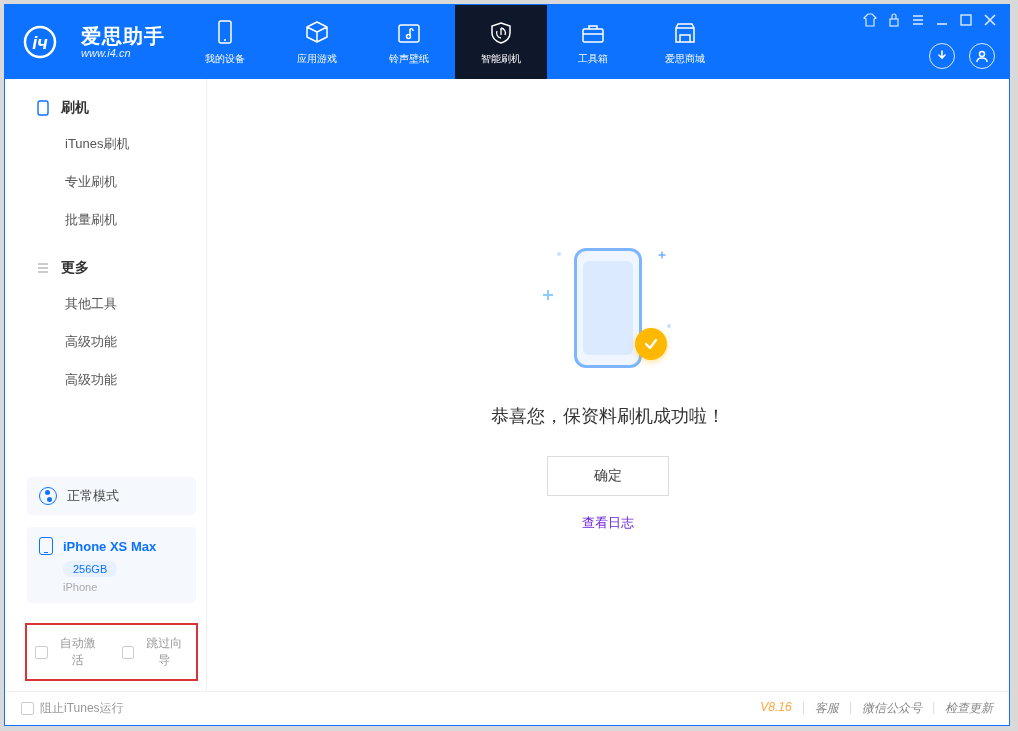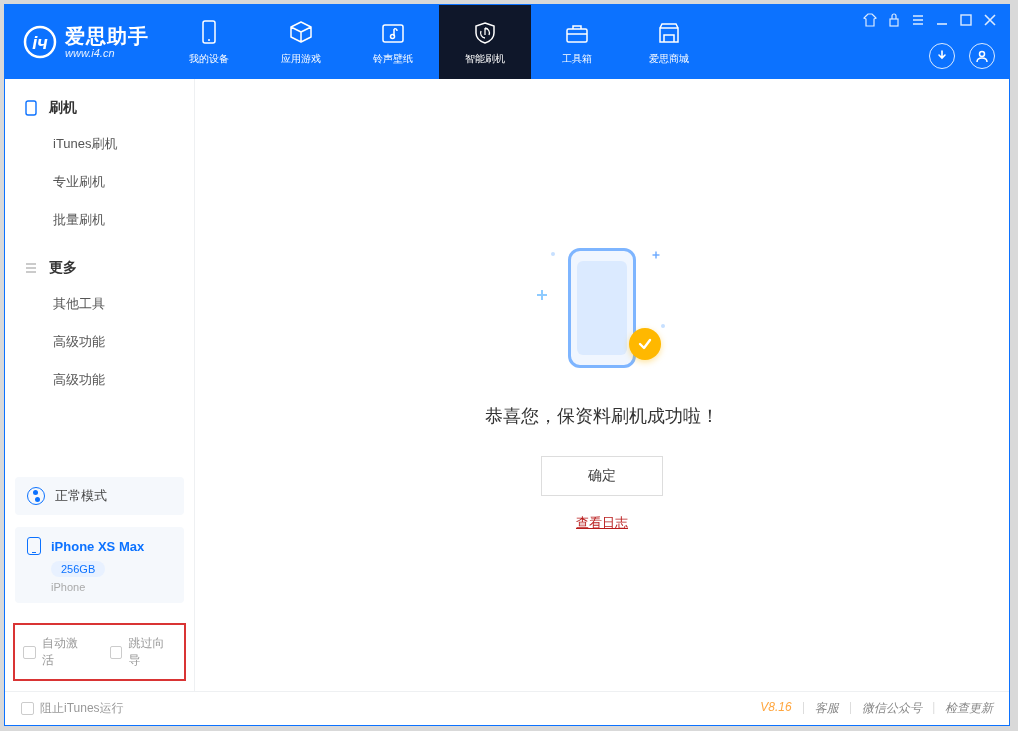--- a/index.html
+++ b/index.html
@@ -3,37 +3,37 @@
 <meta charset="utf-8">
 <style>
 * { margin: 0; padding: 0; box-sizing: border-box; font-family: "Microsoft YaHei", Arial, sans-serif; }
 body { background: #d9d9d9; width: 1018px; height: 731px; overflow: hidden; }
 .window { width: 1006px; height: 722px; background: #fff; margin: 4px; border: 1px solid #0c72ff; position: relative; display: flex; flex-direction: column; }
 
 
 .header { background: #0c72ff; height: 74px; display: flex; align-items: center; position: relative; }
 .logo-block { display: flex; align-items: center; padding: 0 14px 0 18px; }
 .logo-block svg { flex-shrink: 0; }
-.logo-text { color: #fff; margin-left: 8px; }
+.logo-text { color: #fff; margin-left: 24px; }
 .logo-text .title { font-size: 20px; font-weight: 600; letter-spacing: 1px; line-height: 1.1; }
 .logo-text .sub { font-size: 11px; opacity: .9; line-height: 1.1; font-style: italic; }
 
 .nav-tabs { display: flex; height: 100%; }
 .nav-tab { width: 92px; display: flex; flex-direction: column; align-items: center; justify-content: center; color: #fff; font-size: 10px; cursor: pointer; position: relative; }
 .nav-tab.active { background: #0f172a; }
 .nav-tab .icon { height: 30px; display: flex; align-items: center; justify-content: center; margin-bottom: 4px; }
 .nav-tab .label { }
 
 .header-right { position: absolute; right: 12px; top: 8px; display: flex; gap: 10px; align-items: center; }
 .header-right .win-ctrl { color: #fff; opacity: .85; cursor: pointer; display: inline-flex; }
 .header-right2 { position: absolute; right: 14px; bottom: 10px; display: flex; gap: 14px; }
 .header-right2 .round-ic { width: 26px; height: 26px; border: 1.5px solid rgba(255,255,255,.85); border-radius: 50%; display: flex; align-items: center; justify-content: center; color: #fff; cursor: pointer; }
 
 
-.body { flex: 1; display: flex; min-height: 0; }
+.body { flex: 1; display: flex; min-height: 0; margin-left: 12px; }
 .sidebar { width: 190px; border-right: 1px solid #eef0f2; padding-top: 12px; display: flex; flex-direction: column; }
 .side-group { margin-bottom: 12px; }
 .side-head { display: flex; align-items: center; padding: 8px 18px; color: #333; font-size: 14px; font-weight: 600; gap: 10px; }
 .side-head .ic { width: 16px; height: 16px; display: inline-flex; align-items: center; justify-content: center; color: #0c72ff; }
 .side-head.more .ic { color: #999; }
 .side-item { padding: 10px 18px 10px 48px; font-size: 13px; color: #555; cursor: pointer; }
 .side-item.active { color: #0c72ff; }
 
 .sidebar .spacer { flex: 1; }
 .mode-box { margin: 6px 10px; background: #f5f8fc; border-radius: 4px; padding: 10px 12px; display: flex; align-items: center; gap: 10px; font-size: 13px; color: #444; }
@@ -42,21 +42,21 @@
 .mode-box .dot-ic::before { top: 2px; left: 5px; }
 .mode-box .dot-ic::after { bottom: 2px; right: 4px; }
 
 .device-box { margin: 6px 10px 10px; background: #f5f8fc; border-radius: 4px; padding: 10px 12px; }
 .device-head { display: flex; align-items: center; gap: 10px; color: #0c72ff; font-size: 13px; font-weight: 600; cursor: pointer; }
 .device-head .ph-ic { width: 14px; height: 18px; border: 1.5px solid #0c72ff; border-radius: 3px; position: relative; }
 .device-head .ph-ic::after { content: ""; position: absolute; left: 50%; bottom: 1px; transform: translateX(-50%); width: 4px; height: 1.5px; background: #0c72ff; }
 .device-badge { margin: 6px 0 0 24px; display: inline-block; background: #e8f1ff; color: #0c72ff; border-radius: 10px; padding: 2px 10px; font-size: 11px; }
 .device-sub { margin: 4px 0 0 24px; font-size: 11px; color: #aaa; }
 
-.red-box { margin: 10px 8px 10px 8px; border: 2px solid #d93434; padding: 10px 8px; display: flex; gap: 20px; align-items: center; }
+.red-box { margin: 10px 8px 10px 8px; border: 2px solid #d93434; padding: 10px 8px; display: flex; gap: 20px; align-items: center; text-align: center; }
 .chk { display: flex; align-items: center; gap: 6px; font-size: 12px; color: #999; cursor: pointer; }
 .chk .box { width: 13px; height: 13px; border: 1px solid #ccc; border-radius: 2px; }
 
 
 .main { flex: 1; position: relative; display: flex; flex-direction: column; align-items: center; justify-content: center; }
 .phone-illus { position: relative; width: 130px; height: 140px; margin-bottom: 26px; }
 .phone-shape { position: absolute; left: 50%; top: 50%; transform: translate(-50%,-50%); width: 68px; height: 120px; border: 3px solid #7eb5ff; border-radius: 12px; background: #f0f6ff; }
 .phone-shape::before { content: ""; position: absolute; left: 6px; right: 6px; top: 10px; bottom: 10px; border-radius: 6px; background: #dbeaff; }
 .badge-check { position: absolute; right: 6px; bottom: 18px; width: 32px; height: 32px; border-radius: 50%; background: #ffb800; display: flex; align-items: center; justify-content: center; box-shadow: 0 2px 6px rgba(255,184,0,.4); }
 .sparkle { position: absolute; width: 10px; height: 10px; }
@@ -65,21 +65,21 @@
 .sparkle::after { top: 4px; left: 0; width: 10px; height: 2px; }
 .sparkle.a { left: 0; top: 52px; }
 .sparkle.b { right: 6px; top: 12px; transform: scale(.7); }
 .sparkle.b::before, .sparkle.b::after { background: #6aa8ff; }
 .dot { position: absolute; width: 4px; height: 4px; border-radius: 50%; background: #c7e0ff; }
 .dot.d1 { left: 14px; top: 14px; }
 .dot.d2 { right: 2px; bottom: 50px; }
 
 .success-text { font-size: 18px; color: #333; margin-bottom: 28px; }
 .ok-btn { border: 1px solid #ddd; background: #fff; padding: 10px 46px; font-size: 14px; color: #444; cursor: pointer; margin-bottom: 18px; }
-.log-link { font-size: 13px; color: #b91c1c; cursor: pointer; text-decoration: underline; }
+.log-link { font-size: 13px; color: #6d28d9; cursor: pointer; }
 
 
 .footer { height: 34px; border-top: 1px solid #eef0f2; display: flex; align-items: center; padding: 0 16px; font-size: 12px; color: #999; }
 .footer .chk { color: #999; }
 .footer .right { margin-left: auto; display: flex; align-items: flex-start; gap: 10px; font-style: italic; }
 .footer .ver { color: #ffa63f; }
 .footer .sep { color: #ddd; }
 .footer .lnk { color: #888; cursor: pointer; }
 </style>
 </head>

